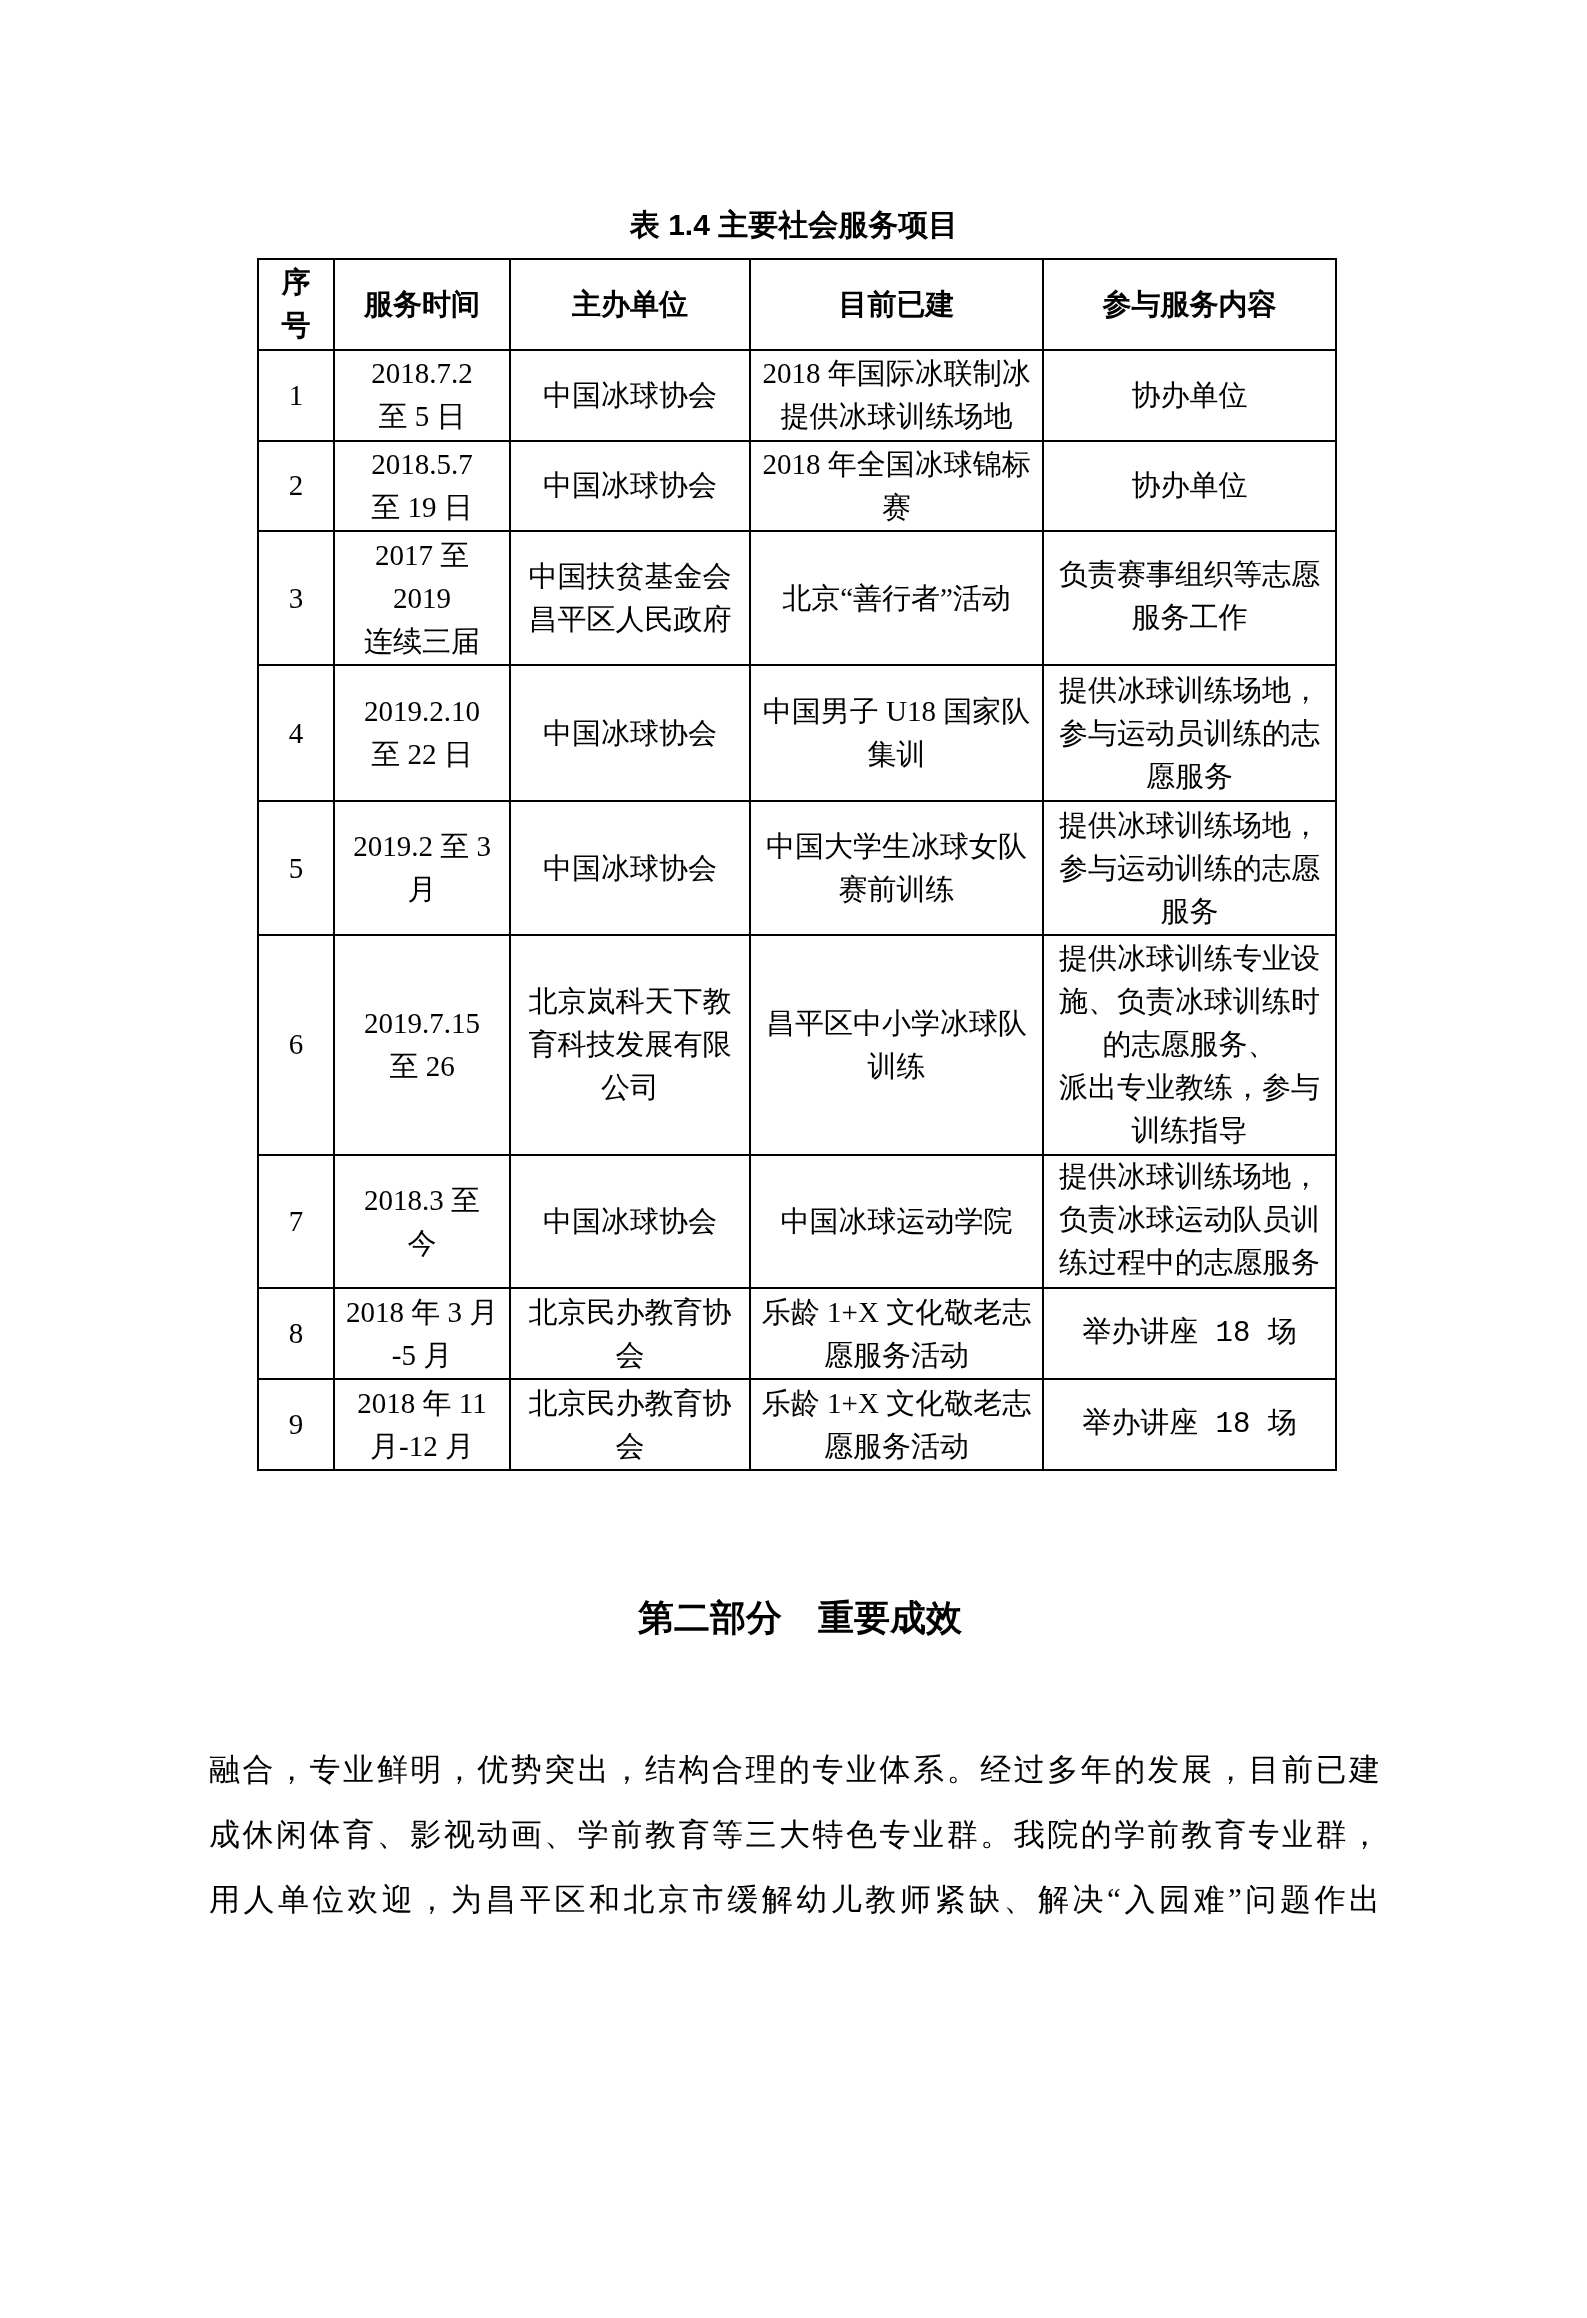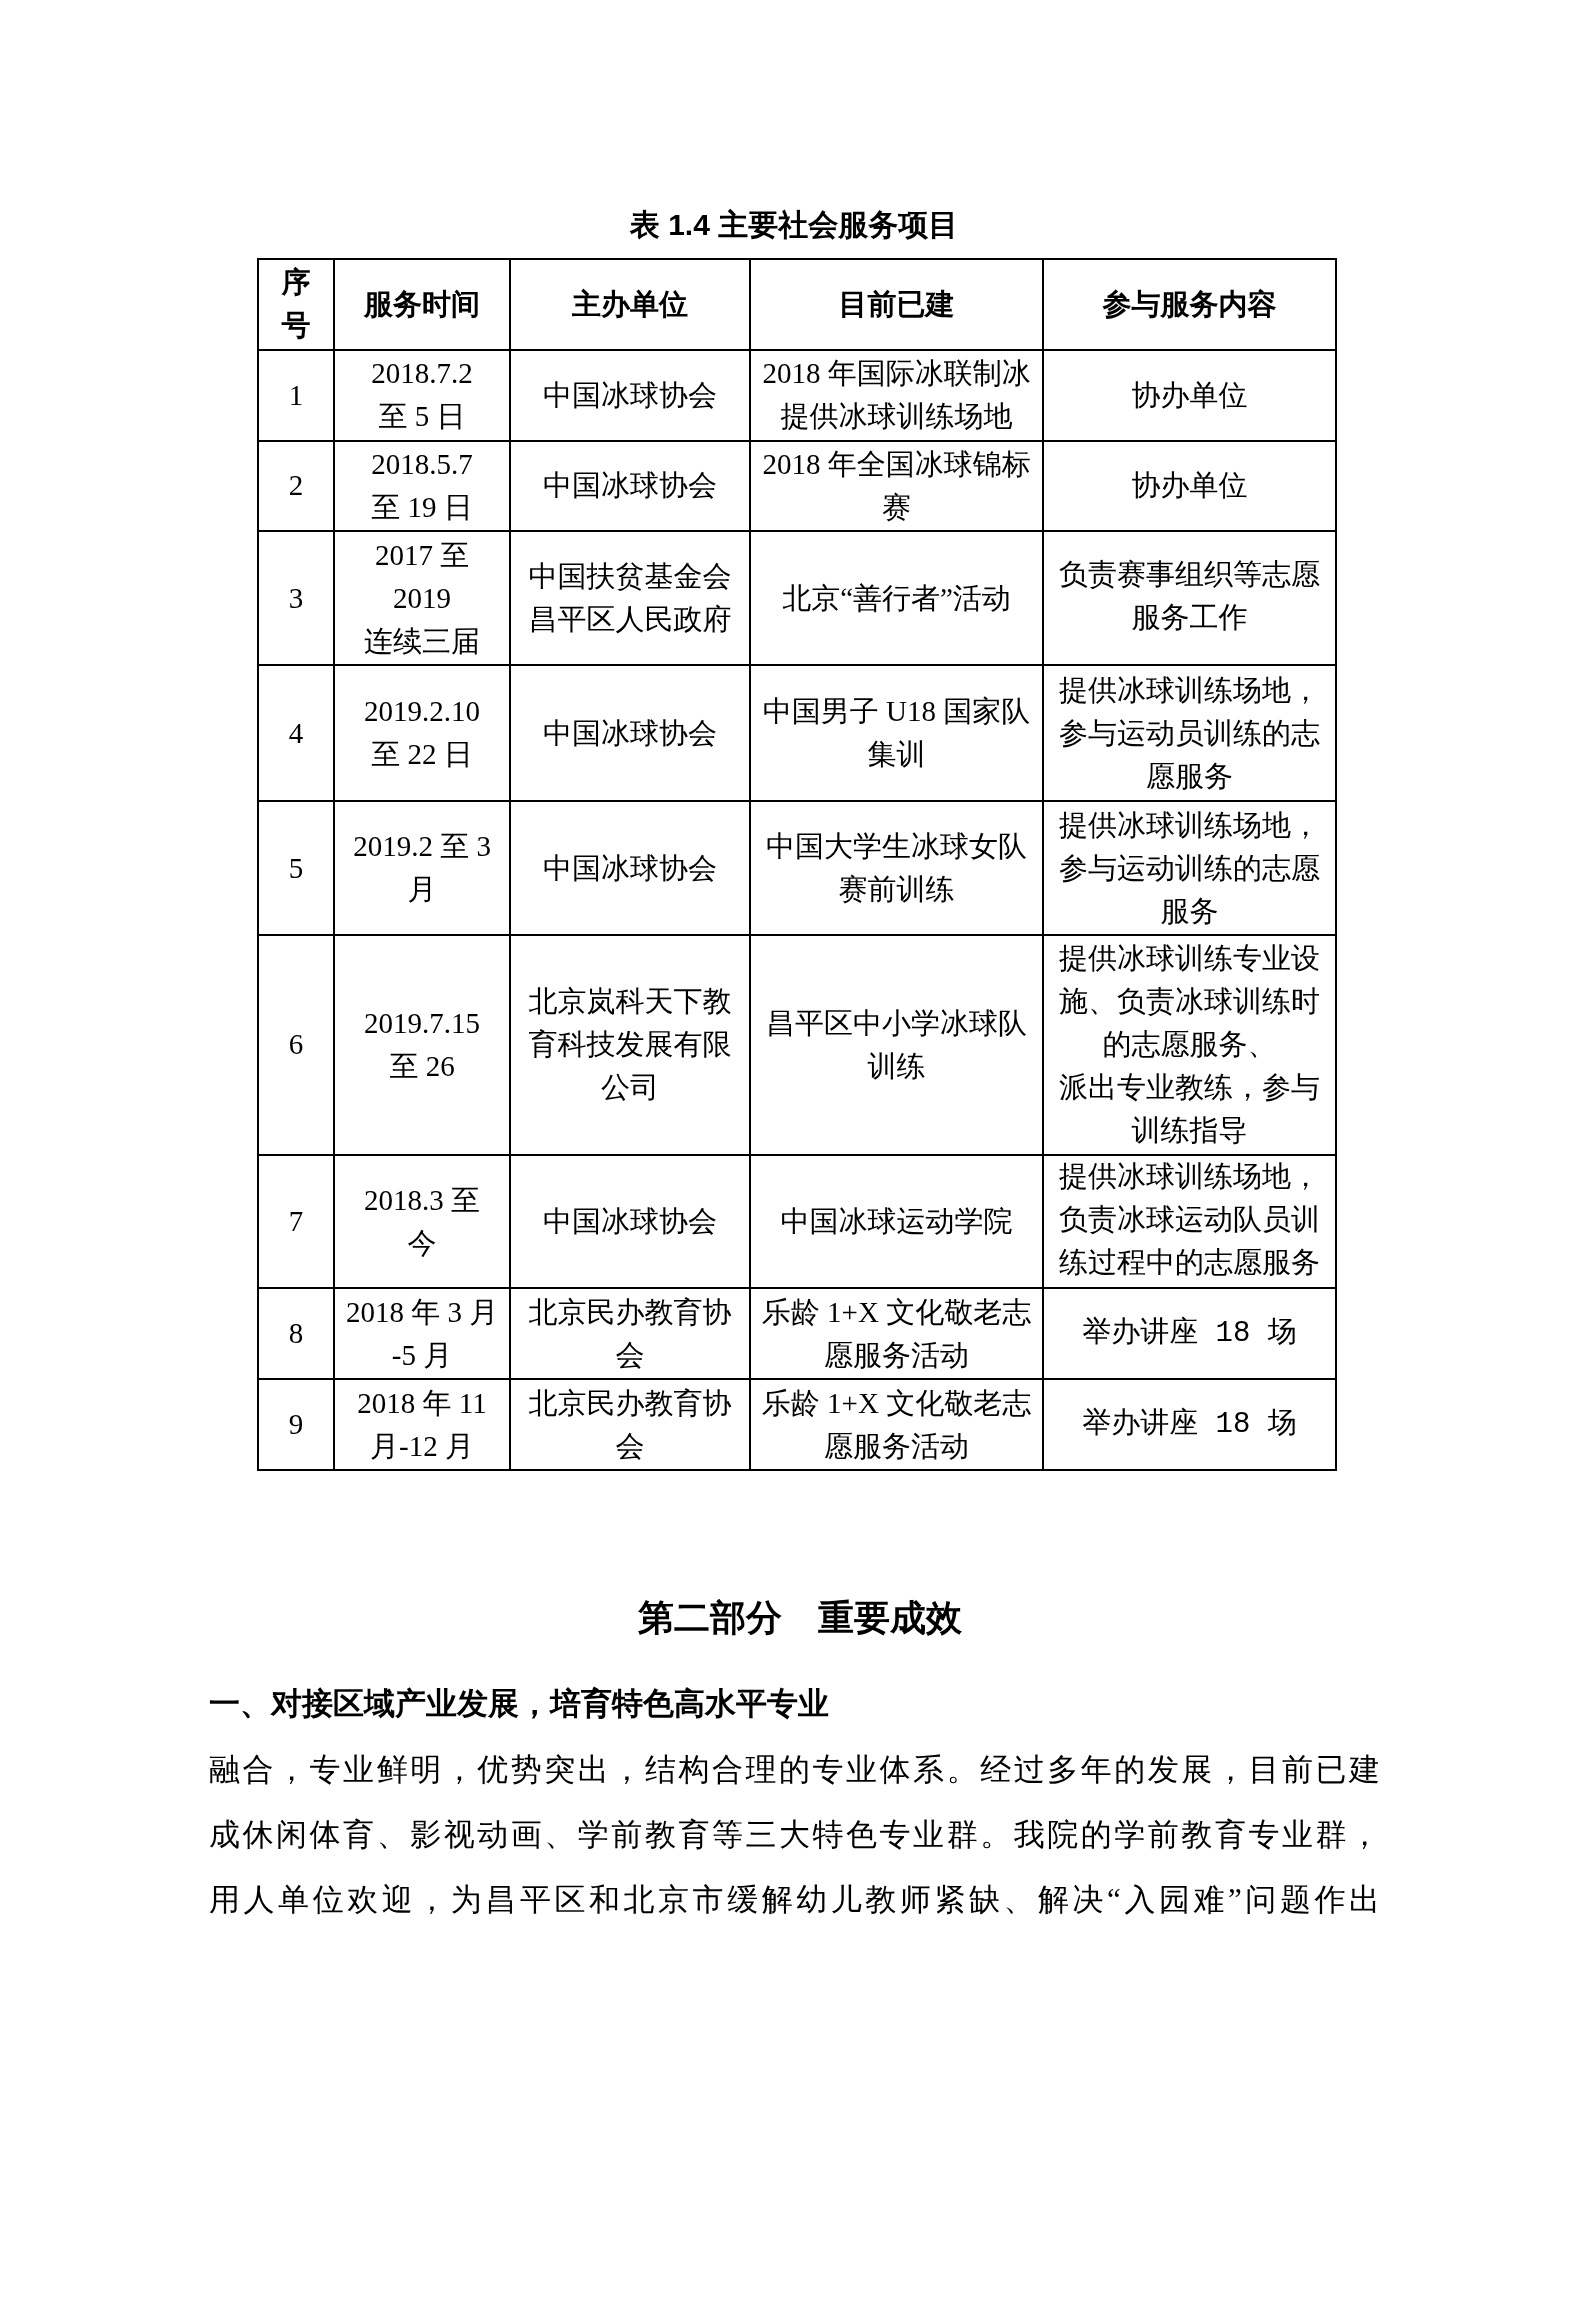--- a/index.html
+++ b/index.html
@@ -270,21 +270,20 @@
           </td>
           <td class="al-left">
             <div class="cl">举办讲座 18 场</div>
           </td>
         </tr>
       </tbody>
   </table>
 
   <div class="section-title">第二部分　重要成效</div>
 
-  <div class="heading">一、对接区域产业发展，培育特色高水平专业</div>
 
   <div class="para">
       <div class="pline">融合，专业鲜明，优势突出，结构合理的专业体系。经过多年的发展，目前已建</div>
       <div class="pline">成休闲体育、影视动画、学前教育等三大特色专业群。我院的学前教育专业群，</div>
       <div class="pline">用人单位欢迎，为昌平区和北京市缓解幼儿教师紧缺、解决“入园难”问题作出</div>
     </div>
 
   <div class="page-num">- 6 -</div>
 
 </div>

